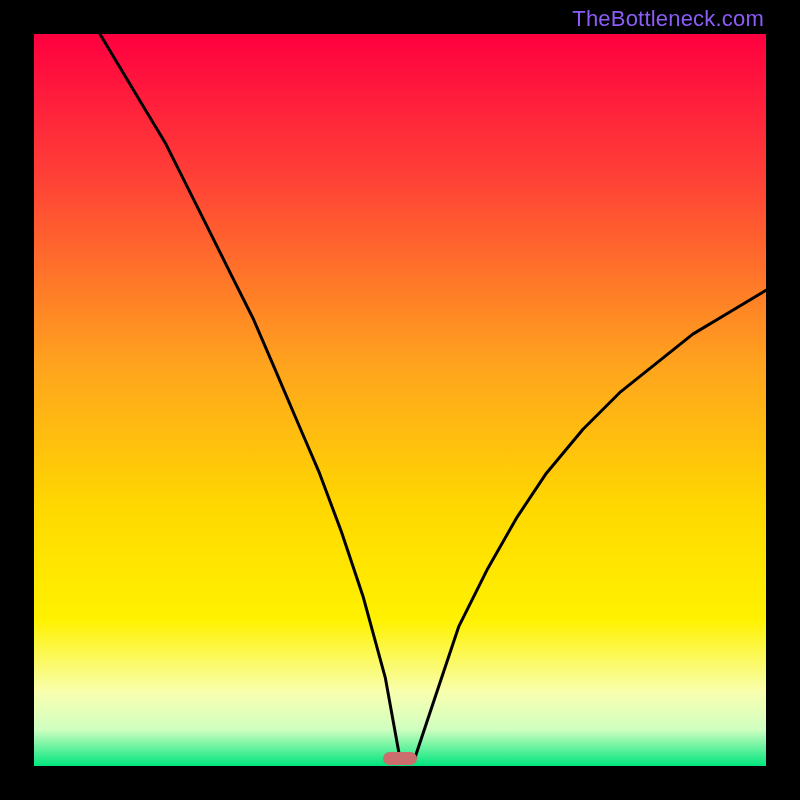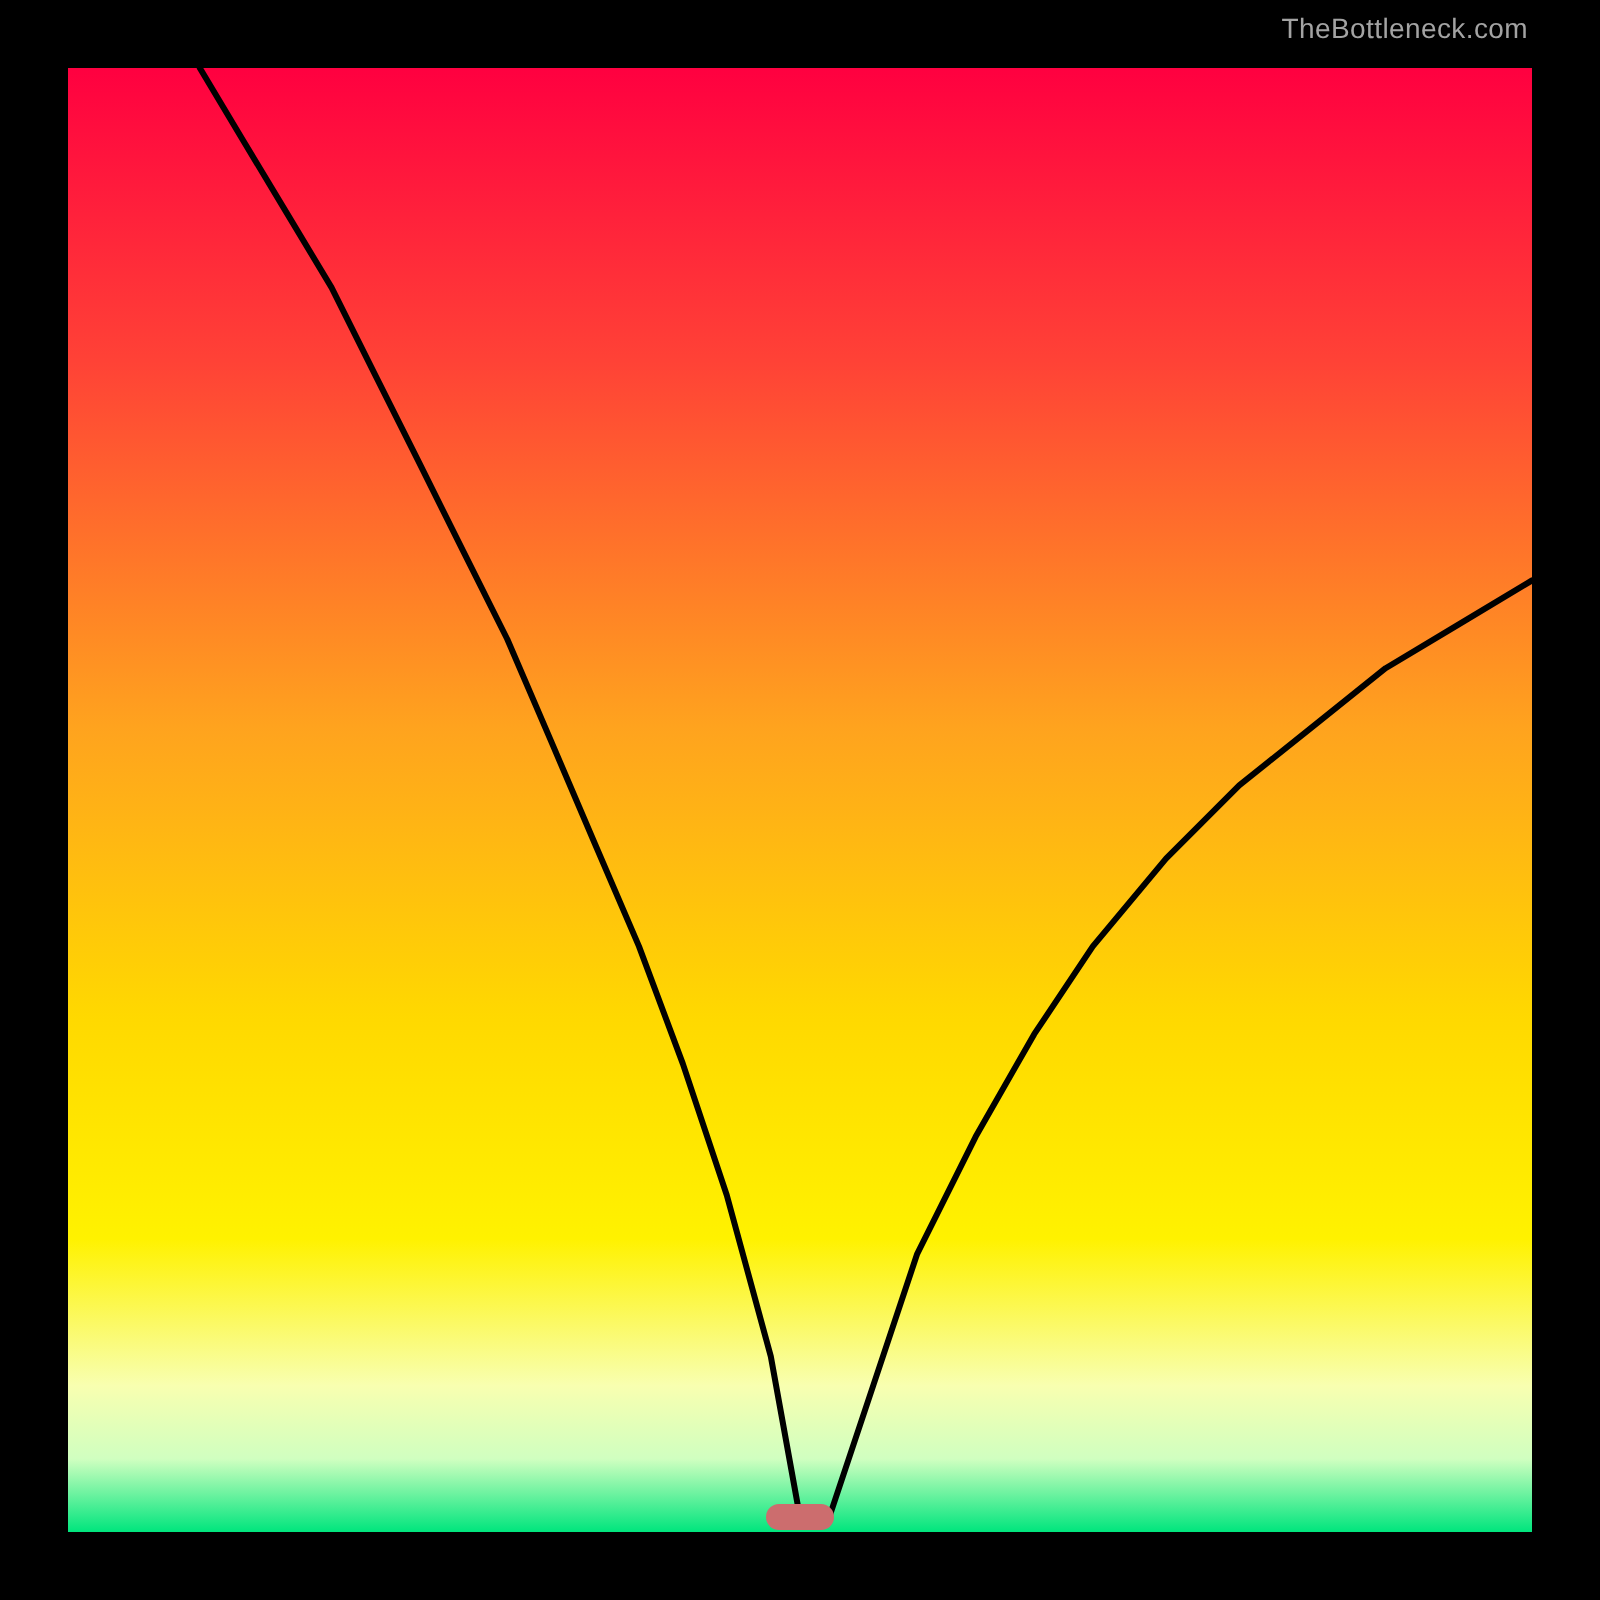--- a/index.html
+++ b/index.html
@@ -32,22 +32,22 @@
     position: absolute;
     inset: 0;
     width: 732px;
     height: 732px;
   }
   .watermark {
     position: absolute;
     top: 6px;
     right: 36px;
     font-family: Arial, Helvetica, sans-serif;
-    font-size: 14px;
-    color: #a3a3a3;
+    font-size: 22px;
+    color: #8b5cf6;
     letter-spacing: 0.2px;
   }
   .marker {
     position: absolute;
     width: 34px;
     height: 13px;
     border-radius: 7px;
     background: #cc6d6e;
   }
 </style>

